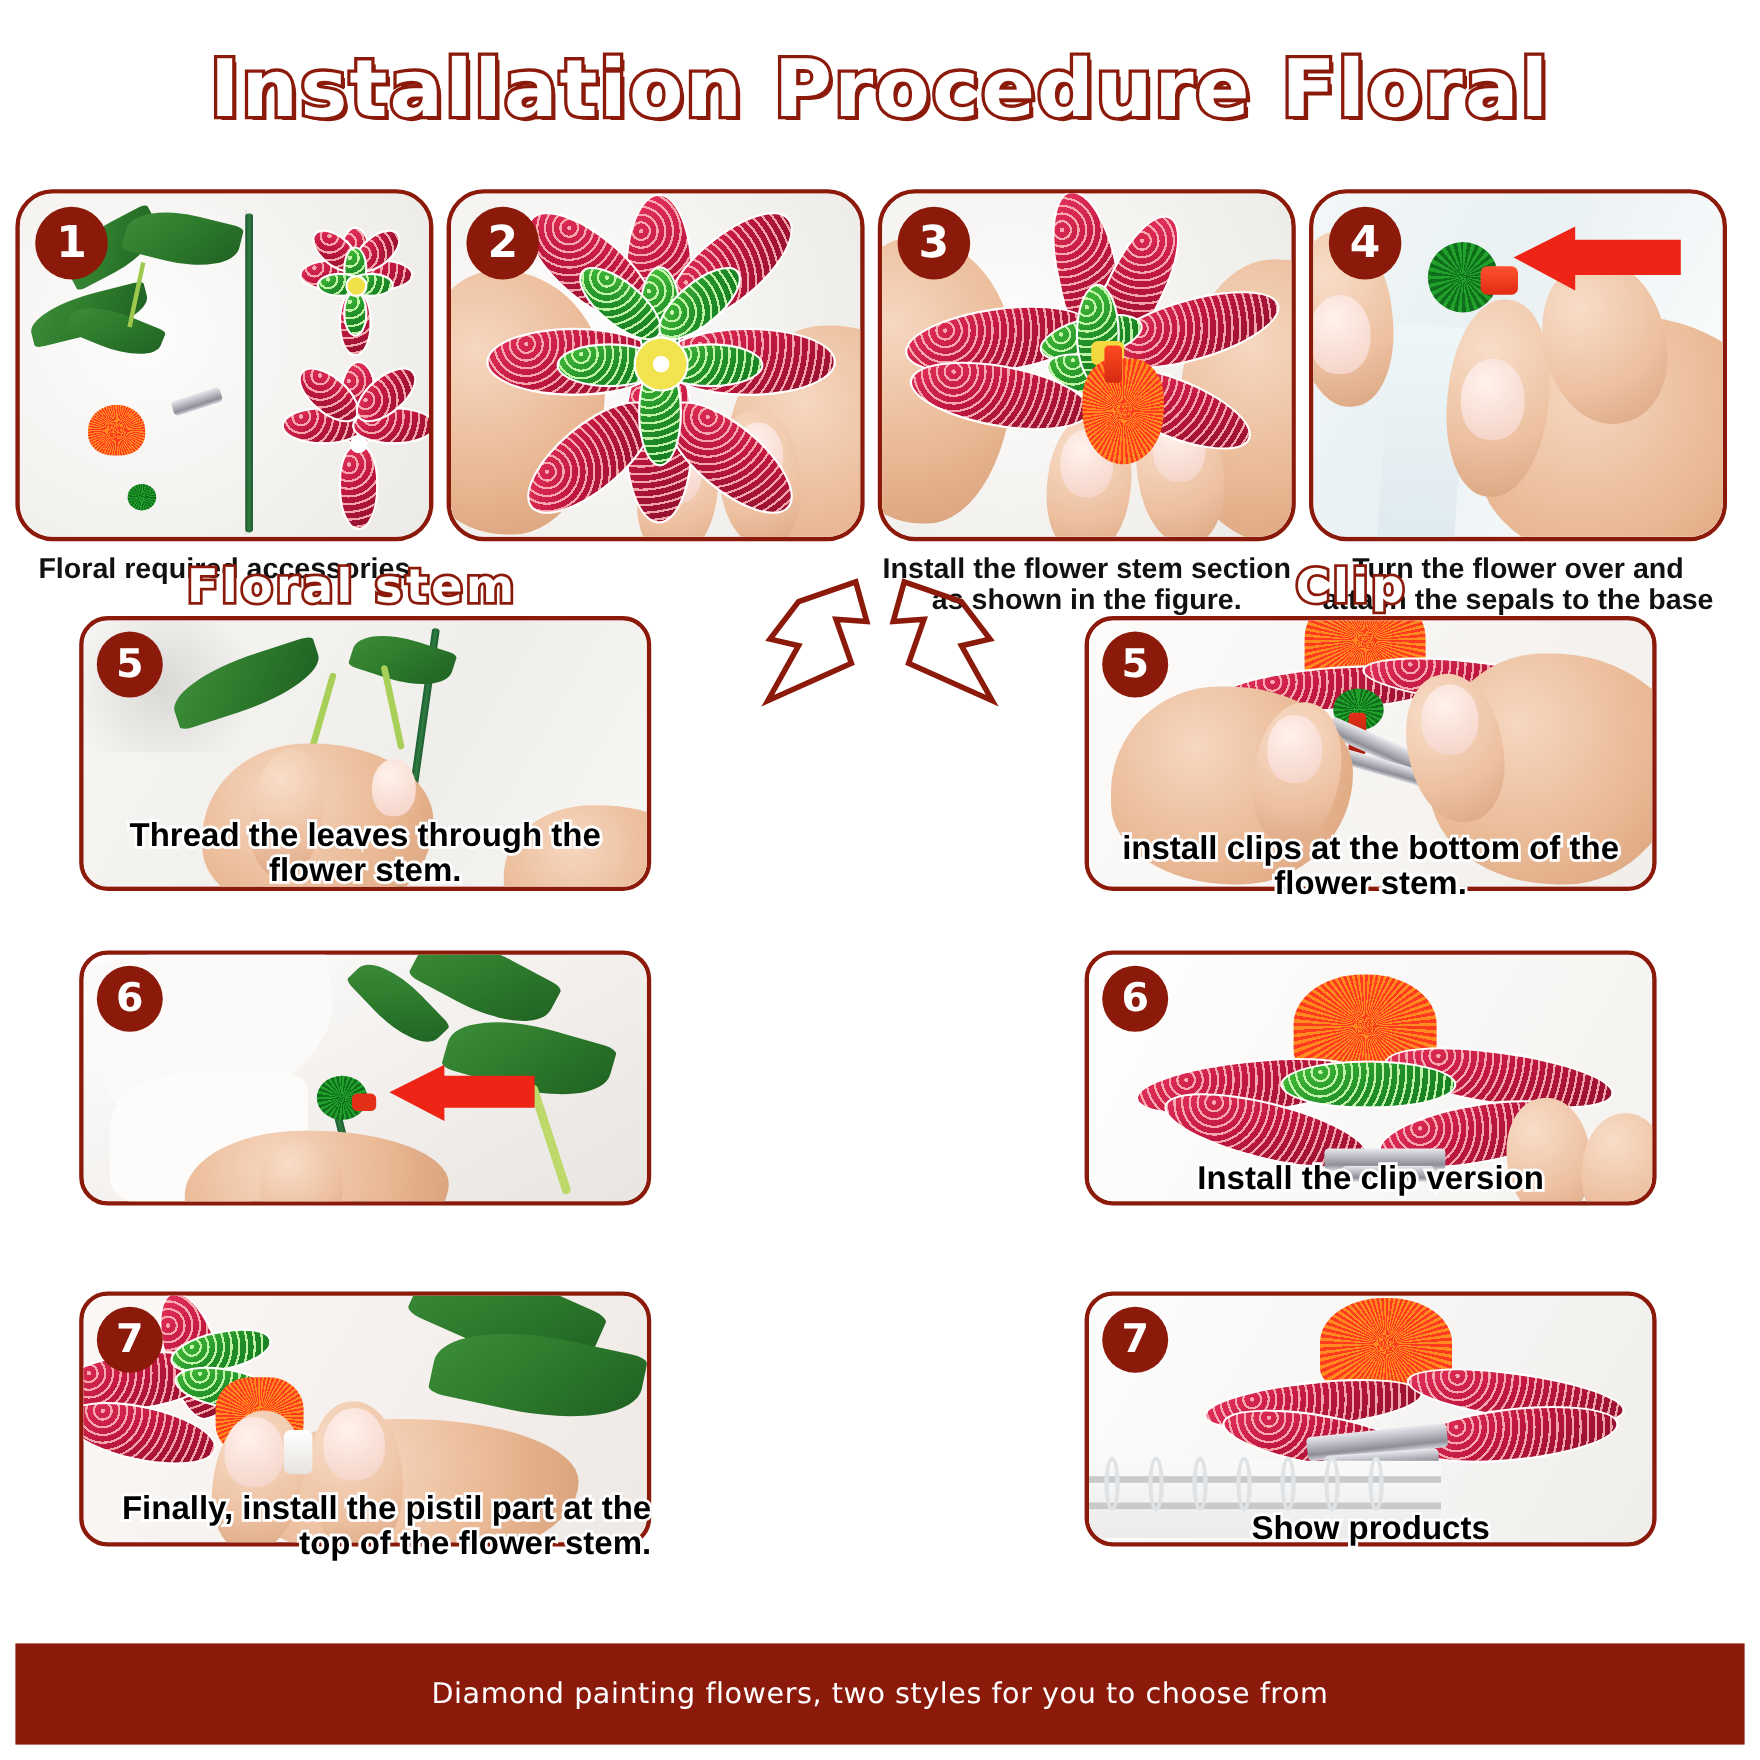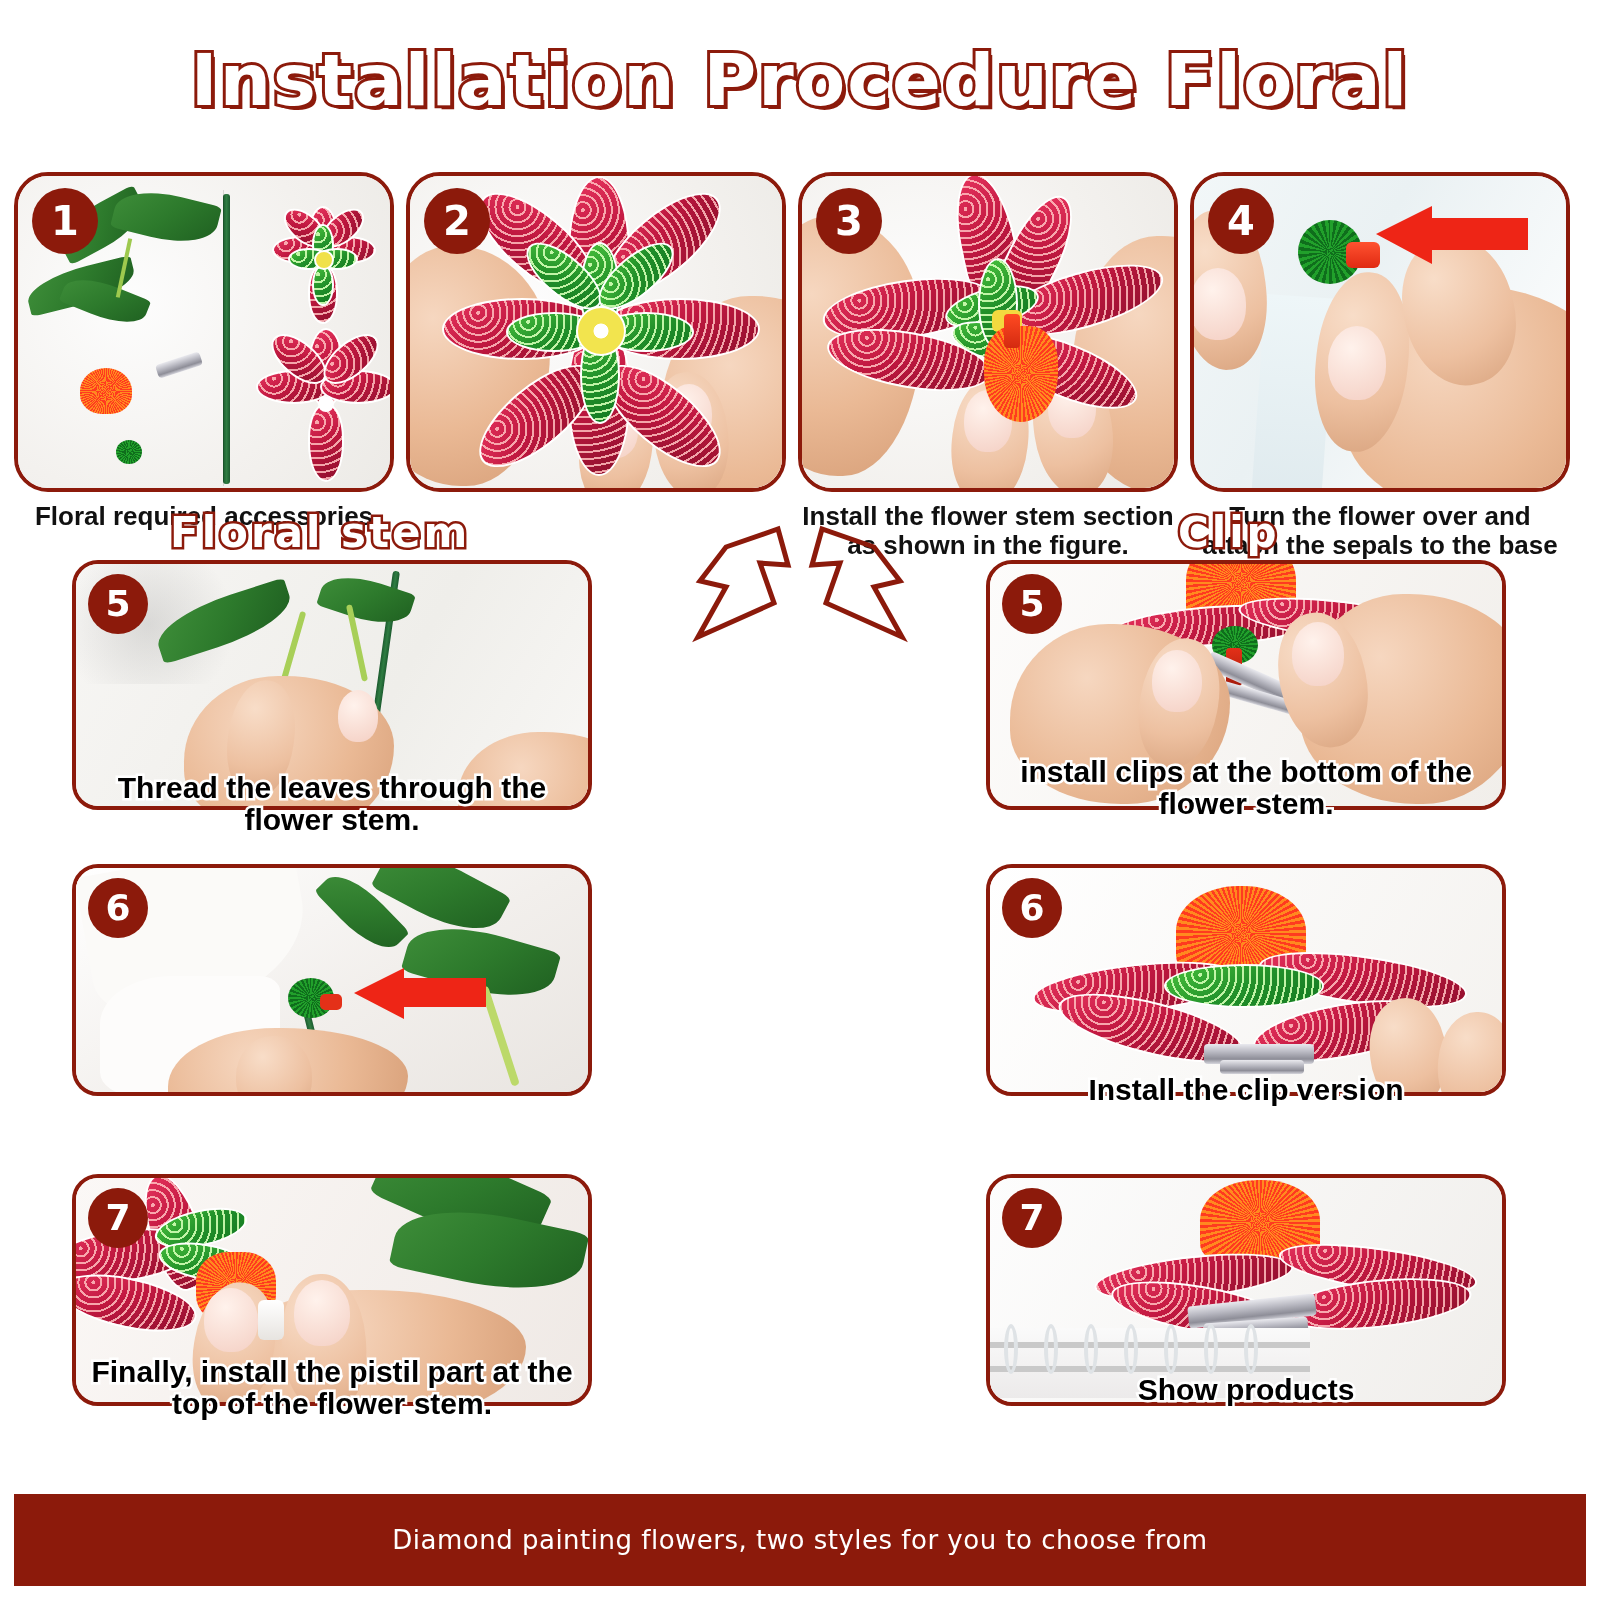--- a/index.html
+++ b/index.html
@@ -334,21 +334,21 @@
         <div class="leaf" style="left:244px; top:16px; width:92px;  height:40px; transform:rotate(18deg);"></div>
         <div style="position:absolute; left:212px; top:46px; width:6px; height:90px; background:#a8cf58; transform:rotate(16deg); border-radius:3px;"></div>
         <div style="position:absolute; left:278px; top:40px; width:6px; height:78px; background:#a8cf58; transform:rotate(-12deg); border-radius:3px;"></div>
         <div class="hand" style="left:108px; top:112px; width:210px; height:160px;"></div>
         <div class="finger" style="left:152px; top:116px; width:66px; height:118px; transform:rotate(8deg);"></div>
         <div class="nail" style="left:262px; top:126px; width:40px; height:52px;"></div>
         <div class="hand" style="left:382px; top:168px; width:180px; height:120px;"></div>
       </div>
     </div>
     <div class="badge small">5</div>
-    <div class="overlay-caption" style="top:212px;">Thread the leaves through the flower stem.</div>
+    <div class="overlay-caption" style="top:184px;">Thread the leaves through the flower stem.</div>
   </div>
 
   <div class="step-card" style="height:268px; margin-top:42px;">
     <div class="photo-frame h-mid">
       <div class="scene">
         <div class="bgwhite" style="background:linear-gradient(150deg,#ffffff 0%, #f2efec 55%, #e9e5e1 100%);"></div>
         <div style="position:absolute; left:10px; top:-10px; width:220px; height:150px; background:#fbfaf8; border-radius:0 0 60% 30%; transform:rotate(-10deg);"></div>
         <div style="position:absolute; left:24px; top:108px; width:180px; height:120px; background:#fdfcfb; border-radius:40% 12% 46% 20%;"></div>
         <div class="leaf" style="left:300px; top:-4px;  width:130px; height:56px; transform:rotate(28deg);"></div>
         <div class="leaf" style="left:330px; top:64px;  width:150px; height:60px; transform:rotate(16deg);"></div>
@@ -383,21 +383,21 @@
         </div>
         <div class="hand" style="left:150px; top:112px; width:300px; height:130px;"></div>
         <div class="finger" style="left:118px; top:104px; width:80px; height:130px; transform:rotate(10deg);"></div>
         <div class="nail" style="left:128px; top:110px; width:54px; height:64px;"></div>
         <div class="finger" style="left:206px; top:96px; width:84px; height:140px; transform:rotate(-4deg);"></div>
         <div class="nail" style="left:218px; top:102px; width:56px; height:66px;"></div>
         <div style="position:absolute; left:182px; top:122px; width:26px; height:40px; background:linear-gradient(180deg,#ffffff,#e7e4e0); border-radius:6px;"></div>
       </div>
     </div>
     <div class="badge small">7</div>
-    <div class="overlay-caption" style="top:182px;">Finally, install the pistil part at the top of the flower stem.</div>
+    <div class="overlay-caption" style="top:182px;text-align:right;">Finally, install the pistil part at the top of the flower stem.</div>
   </div>
 </div>
 
 <div class="col" id="col-right">
 
   <div class="step-card" style="height:262px;">
     <div class="photo-frame h-tall">
       <div class="scene">
         <div class="bgwhite" style="background:linear-gradient(120deg,#fdfcfb,#f1eeea);"></div>
         <div class="pistil" style="left:196px; top:-28px; width:110px; height:92px; border-radius:48% 48% 18% 18%;"></div>
@@ -429,21 +429,21 @@
         <div class="petal green" style="left:174px; top:96px; width:160px; height:44px; border-radius:50%;"></div>
         <div class="petal" style="left:66px;  top:134px; width:190px; height:52px; transform:rotate(14deg); border-radius:50%;"></div>
         <div class="petal" style="left:262px; top:136px; width:180px; height:54px; transform:rotate(-10deg); border-radius:50%;"></div>
         <div class="clip-metal" style="left:214px; top:176px; width:110px; height:20px;"></div>
         <div class="clip-metal" style="left:230px; top:192px; width:84px; height:14px;"></div>
         <div class="finger" style="left:380px; top:130px; width:76px; height:110px; transform:rotate(-6deg);"></div>
         <div class="finger" style="left:448px; top:144px; width:76px; height:106px; transform:rotate(4deg);"></div>
       </div>
     </div>
     <div class="badge small">6</div>
-    <div class="overlay-caption" style="top:210px;">Install the clip version</div>
+    <div class="overlay-caption" style="top:192px;">Install the clip version</div>
   </div>
 
   <div class="step-card" style="height:270px; margin-top:42px;">
     <div class="photo-frame h-mid">
       <div class="scene">
         <div class="bgwhite" style="background:linear-gradient(120deg,#fdfdfd,#f0eeeb);"></div>
         <div class="pistil" style="left:210px; top:2px; width:120px; height:84px; border-radius:48% 48% 24% 24%;"></div>
         <div class="petal" style="left:104px; top:78px;  width:200px; height:42px; transform:rotate(-6deg); border-radius:50%;"></div>
         <div class="petal" style="left:288px; top:70px;  width:200px; height:42px; transform:rotate(8deg);  border-radius:50%;"></div>
         <div class="petal" style="left:120px; top:108px; width:180px; height:46px; transform:rotate(10deg); border-radius:50%;"></div>

